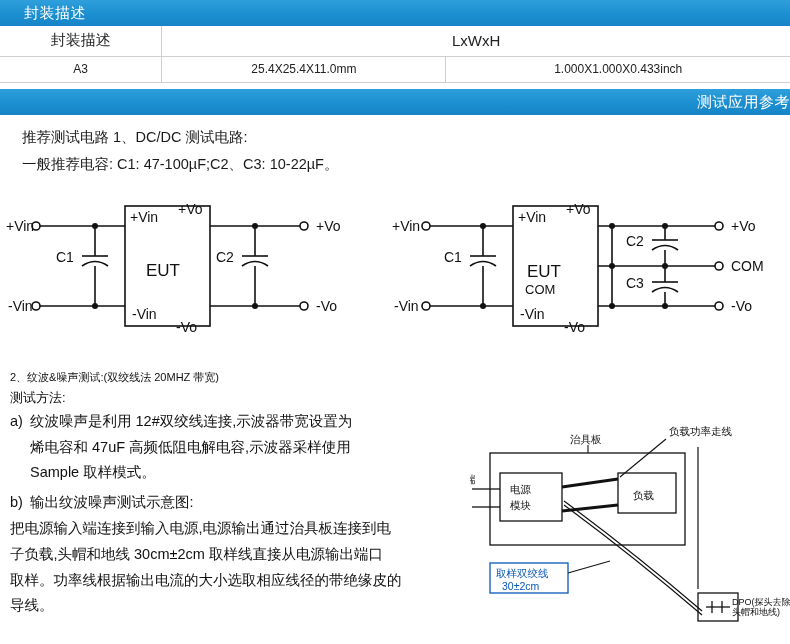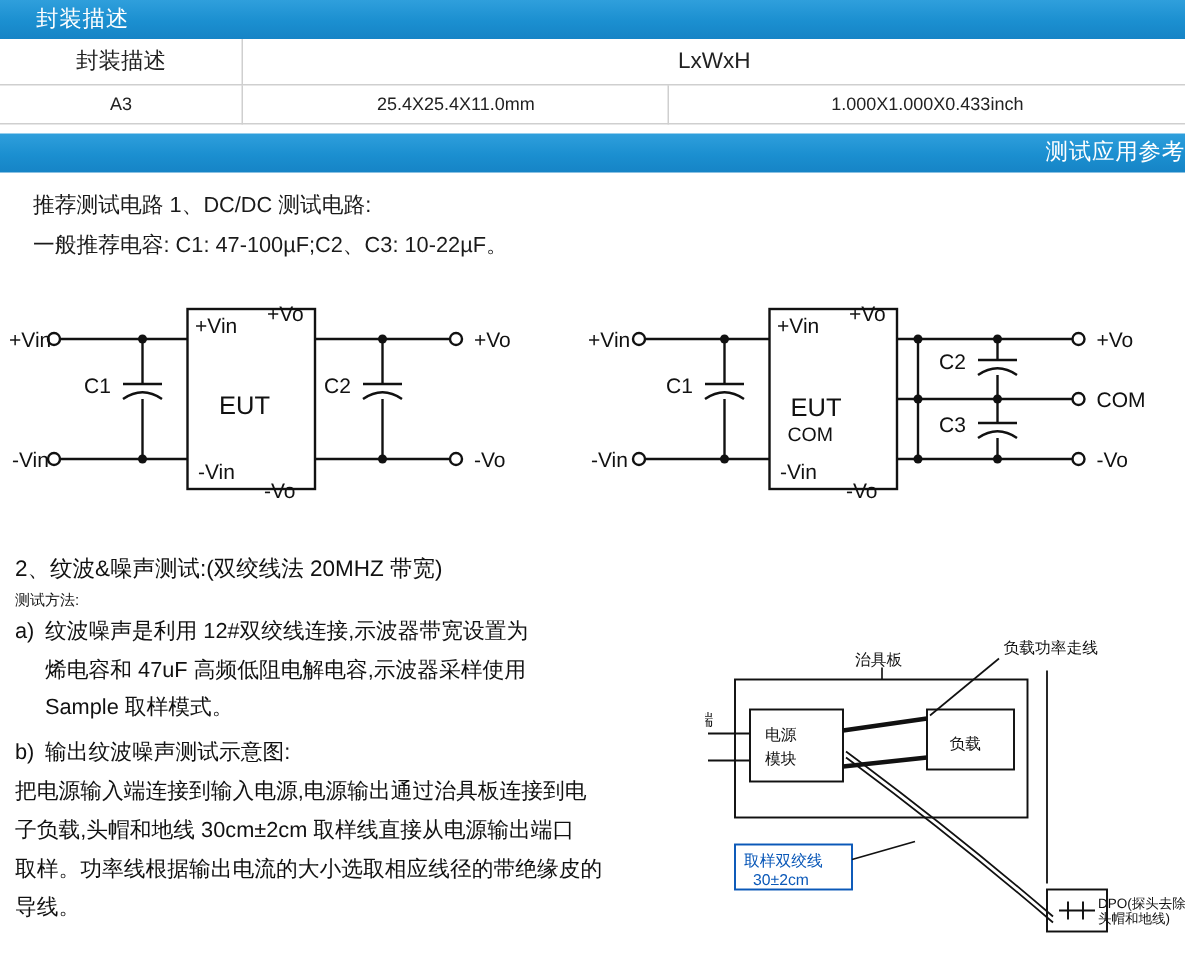--- a/index.html
+++ b/index.html
@@ -44,26 +44,26 @@
   }
   .t1{margin-top:10px;}
   .t2{margin-top:2px;}
 
   .circuits{
     position:relative;
     height:180px;
     margin-top:6px;
   }
   .sec2title{
-    font-size:15px;
+    font-size:11px;
     padding:0 10px;
     margin-top:6px;
   }
   .method{
-    font-size:10px;
+    font-size:13px;
     padding:0 10px;
     margin-top:4px;
   }
   .lower{
     position:relative;
     margin-top:2px;
     height:250px;
   }
   .left-col{
     position:absolute;left:0;top:0;width:460px;

